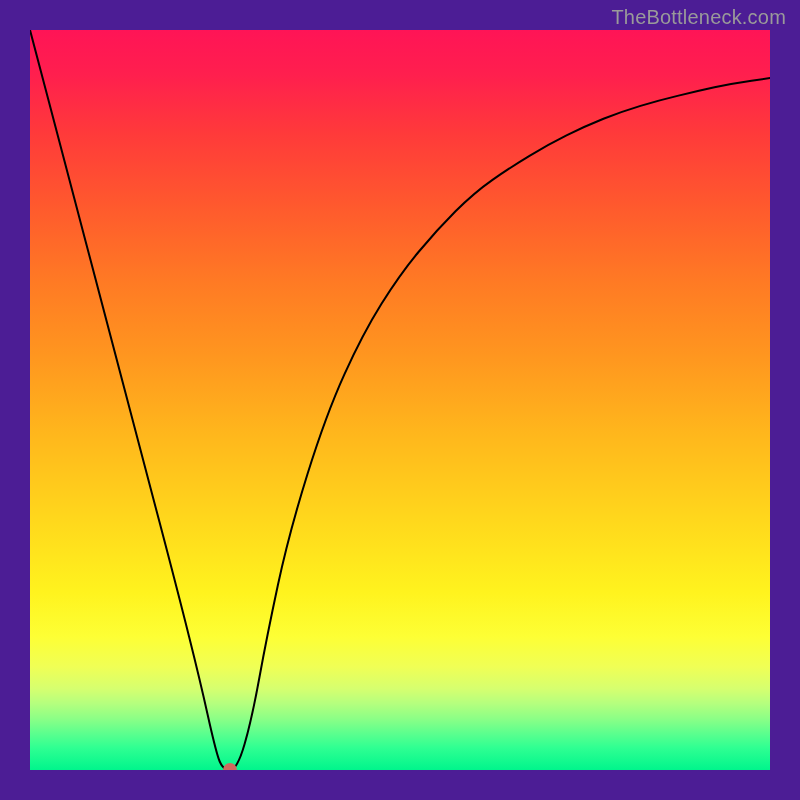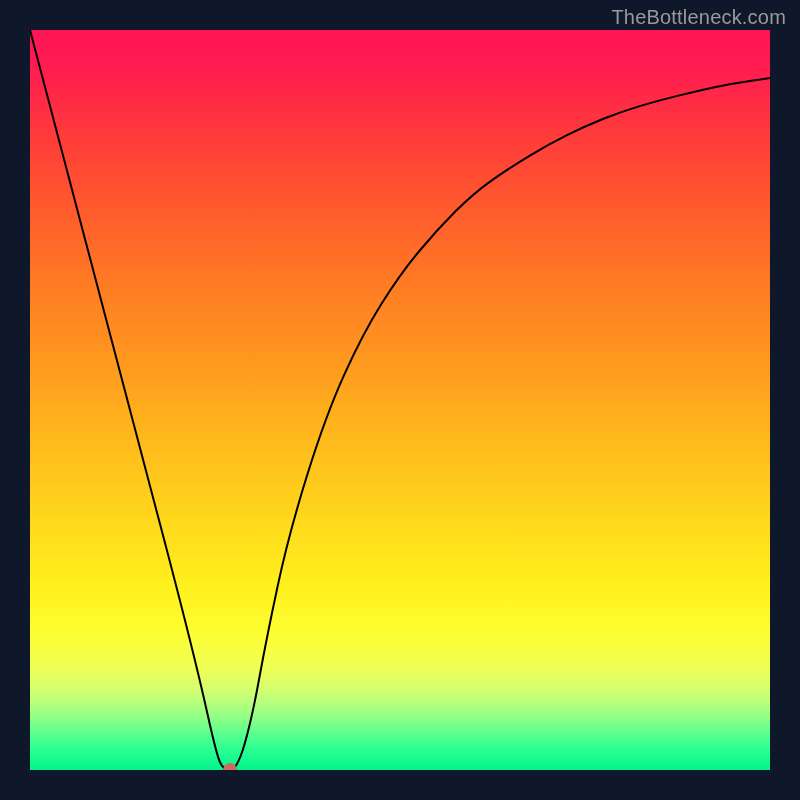--- a/index.html
+++ b/index.html
@@ -6,21 +6,21 @@
     margin: 0;
     padding: 0;
     width: 800px;
     height: 800px;
     overflow: hidden;
     font-family: Arial, Helvetica, sans-serif;
   }
   .frame {
     width: 800px;
     height: 800px;
-    background: #0f172a;
+    background: #4c1d95;
     position: relative;
   }
   .plot {
     position: absolute;
     left: 30px;
     top: 30px;
     width: 740px;
     height: 740px;
     overflow: hidden;
   }

